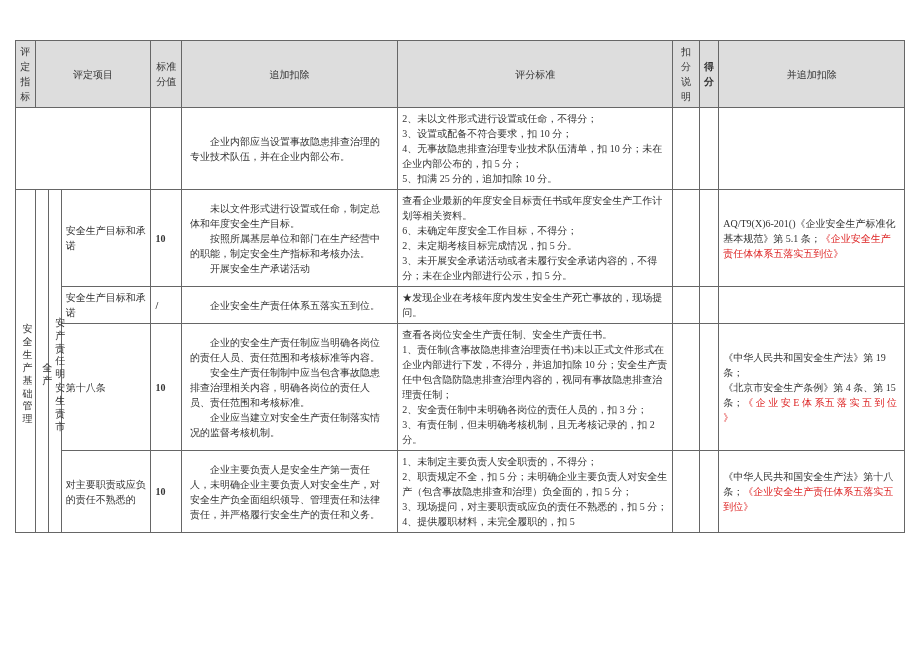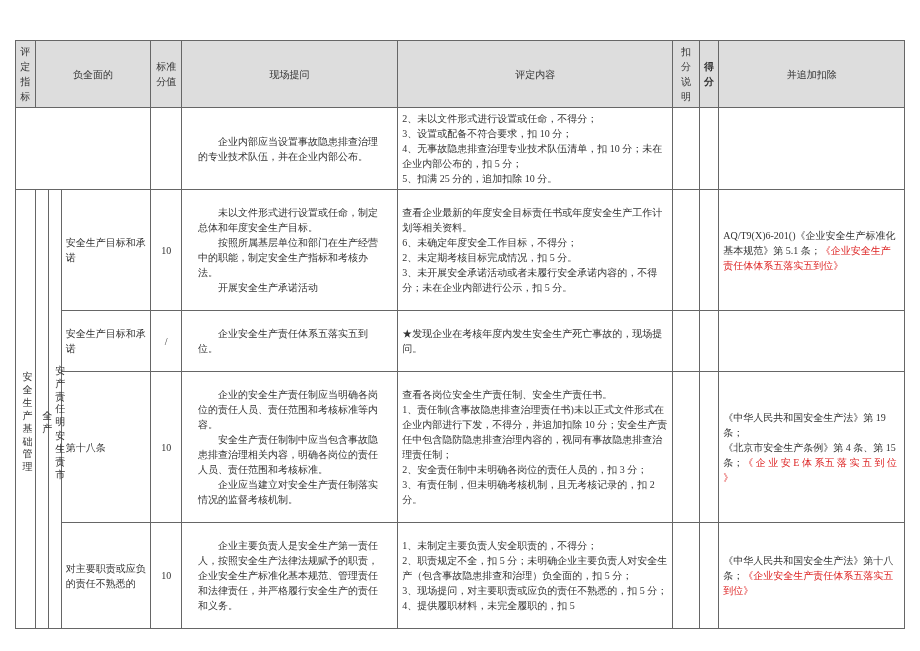--- a/index.html
+++ b/index.html
@@ -33,24 +33,24 @@
     font-weight: normal;
     text-align: center;
   }
   .vtext {
     writing-mode: vertical-rl;
     text-orientation: upright;
     text-align: center;
     letter-spacing: 1px;
     margin: 0 auto;
   }
-  .c-center { text-align: center; }
+  .c-center { text-align: left; font-weight: bold; }
   .indent { text-indent: 2em; }
   .red { color: #d22; }
-  td p { margin: 12px; }
+  td p { margin: 4px; }
 </style>
 </head>
 <body>
 
 <div class="sheet">
 <table>
   <colgroup>
     <col style="width:18px">
     <col style="width:12px">
     <col style="width:12px">
@@ -58,24 +58,24 @@
     <col style="width:28px">
     <col style="width:198px">
     <col style="width:252px">
     <col style="width:24px">
     <col style="width:18px">
     <col style="width:170px">
   </colgroup>
   <thead>
     <tr>
       <th>评 定 指标</th>
-      <th colspan="3">负全面的</th>
+      <th colspan="3">评定项目</th>
       <th>标准 分值</th>
-      <th>现场提问</th>
-      <th>评定内容</th>
+      <th>追加扣除</th>
+      <th>评分标准</th>
       <th>扣分 说明</th>
       <th><b>得分</b></th>
       <th>并追加扣除</th>
     </tr>
   </thead>
   <tbody>
 
     <tr>
       <td colspan="4"></td>
       <td></td>
@@ -140,21 +140,21 @@
       <td></td>
       <td></td>
       <td style="white-space:pre-line"><span>《中华人民共和国安全生产法》第 19 条；
 《北京市安全生产条例》第 4 条、第 15 条；</span><span class="red">《 企 业 安     E 体 系五 落 实 五 到 位 》</span></td>
     </tr>
 
     <tr>
       <td>对主要职责或应负的责任不熟悉的</td>
       <td class="c-center">10</td>
       <td>
-            <p class="indent">企业主要负责人是安全生产第一责任人，按照安全生产法律法规赋予的职责，企业安全生产标准化基本规范、管理责任和法律责任，并严格履行安全生产的责任和义务。</p>
+            <p class="indent">企业主要负责人是安全生产第一责任人，未明确企业主要负责人对安全生产，对安全生产负全面组织领导、管理责任和法律责任，并严格履行安全生产的责任和义务。</p>
           </td>
       <td style="white-space:pre-line">1、未制定主要负责人安全职责的，不得分；
 2、职责规定不全，扣 5 分；未明确企业主要负责人对安全生产（包含事故隐患排查和治理）负全面的，扣 5 分；
 3、现场提问，对主要职责或应负的责任不熟悉的，扣 5 分；  4、提供履职材料，未完全履职的，扣 5</td>
       <td></td>
       <td></td>
       <td><span>《中华人民共和国安全生产法》第十八条；</span><span class="red">《企业安全生产责任体系五落实五到位》</span></td>
     </tr>
   </tbody>
 </table>

